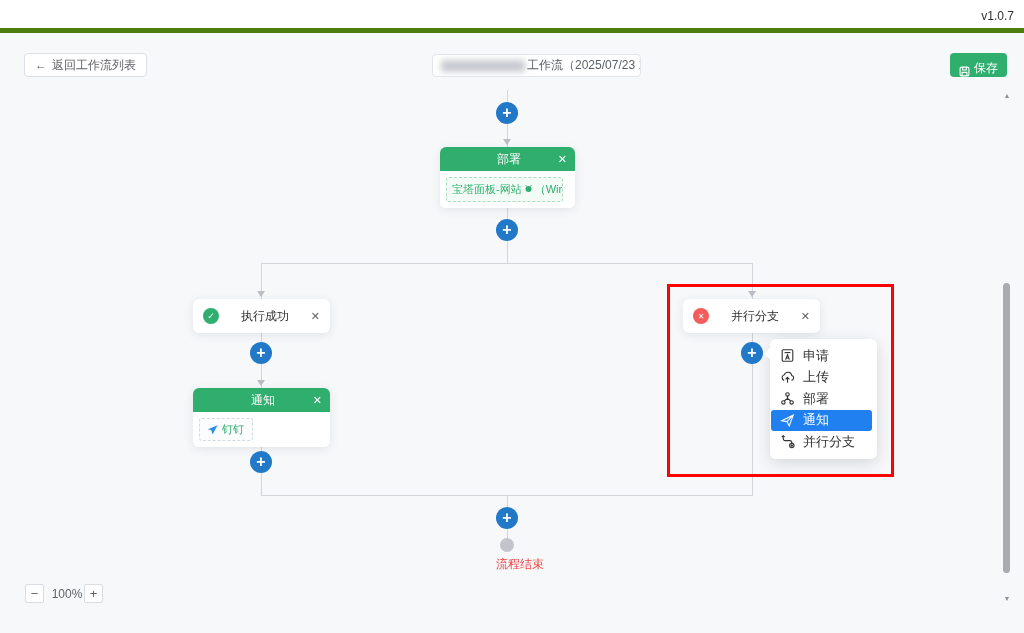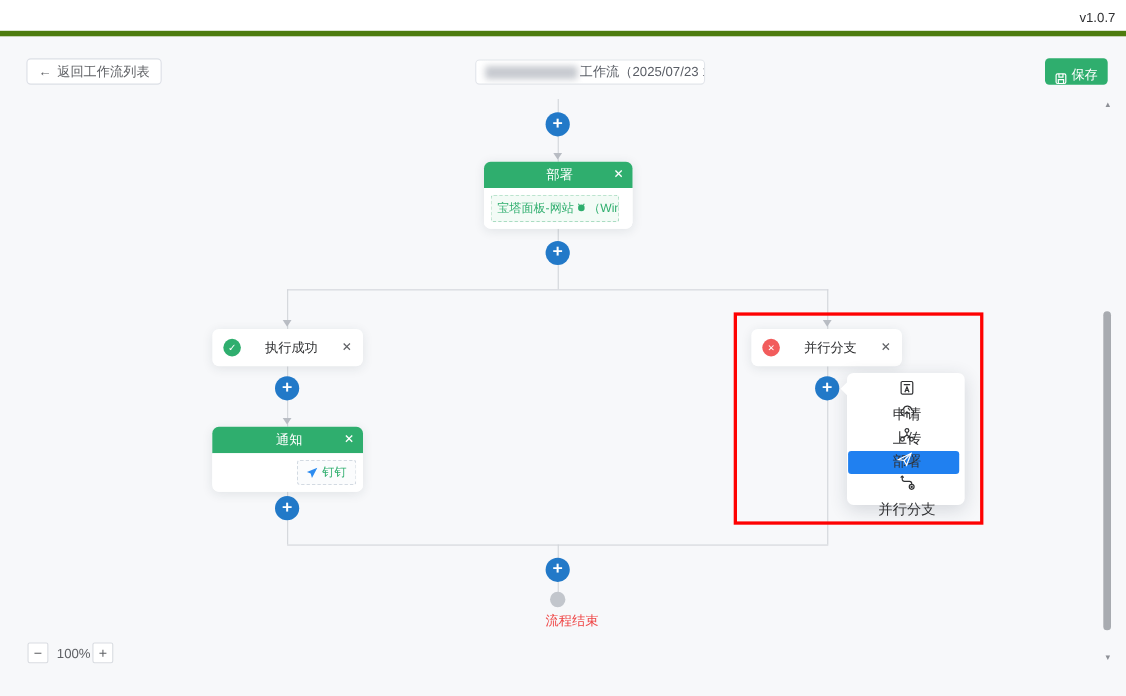--- a/index.html
+++ b/index.html
@@ -39,21 +39,21 @@
   .tag-notify { display:inline-flex; align-items:center; gap:4px; border:1px dashed #d3dae2; background:#fbfcfd; color:#2fae6e; font-size:11px; padding:3px 8px; border-radius:3px; }
 
   .plus-node { position:absolute; width:22px; height:22px; border-radius:50%; background:#2279c8; color:#fff; display:flex; align-items:center; justify-content:center; font-size:16px; font-weight:bold; line-height:1; cursor:pointer; z-index:3; }
 
   .end-circle { position:absolute; left:500px; top:538px; width:14px; height:14px; border-radius:50%; background:#c2c6cc; z-index:2; }
   .end-label { position:absolute; left:480px; top:556px; width:80px; text-align:center; font-size:12px; color:#ef4444; z-index:2; }
 
   
   .ctx-menu { position:absolute; left:770px; top:339px; width:107px; background:#fff; border-radius:6px; box-shadow:0 4px 16px rgba(31,45,61,.16); padding:6px 0; z-index:4; }
   .ctx-notch { position:absolute; left:-4px; top:10px; width:9px; height:9px; background:#fff; transform:rotate(45deg); }
-  .menu-item { display:flex; align-items:center; gap:8px; height:21.5px; padding:0 8px 0 10px; font-size:13px; color:#303133; cursor:pointer;flex-direction:column; }
+  .menu-item { display:flex; align-items:center; gap:8px; height:21.5px; padding:0 8px 0 10px; font-size:13px; color:#303133; cursor:pointer; }
   .menu-item svg { flex:none; }
   .menu-item.selected { background:#2080f0; color:#fff; border-radius:3px; margin:0 5px 0 1px; padding-left:9px; }
 
   
   .annotation-rect { position:absolute; left:667px; top:284px; width:227px; height:193px; border:3px solid #fe0101; z-index:50; pointer-events:none; }
 
   
   .zoom-btn { position:absolute; width:19px; height:19px; background:rgba(255,255,255,.9); border:1px solid #d9dce1; border-radius:2px; color:#606266; font-size:13px; display:flex; align-items:center; justify-content:center; cursor:pointer; z-index:5; }
   .zoom-level { position:absolute; left:50px; top:587px; width:34px; text-align:center; font-size:12px; color:#606266; z-index:5; }
 
@@ -130,21 +130,21 @@
     <span class="cond-label">并行分支</span>
     <span class="node-close dark">✕</span>
   </div>
 
   <div class="node" style="left:193px;top:388px;width:137px;">
     <div class="node-header">
       <span style="width:12px;"></span>
       <span class="node-title">通知</span>
       <span class="node-close">✕</span>
     </div>
-    <div class="node-body" style="text-align:right;padding:6px;">
+    <div class="node-body" style="text-align:left;padding:6px;">
       <span class="tag-notify">
         <svg width="10" height="10" viewBox="0 0 10 10">
             <polygon points="0,4.2 9.5,0.3 4.6,9.5 3.4,5.4" fill="#2d8cf0"></polygon>
           </svg>
         <span>钉钉</span>
       </span>
     </div>
   </div>
 
   <div class="plus-node" style="left:496px;top:102px;">

